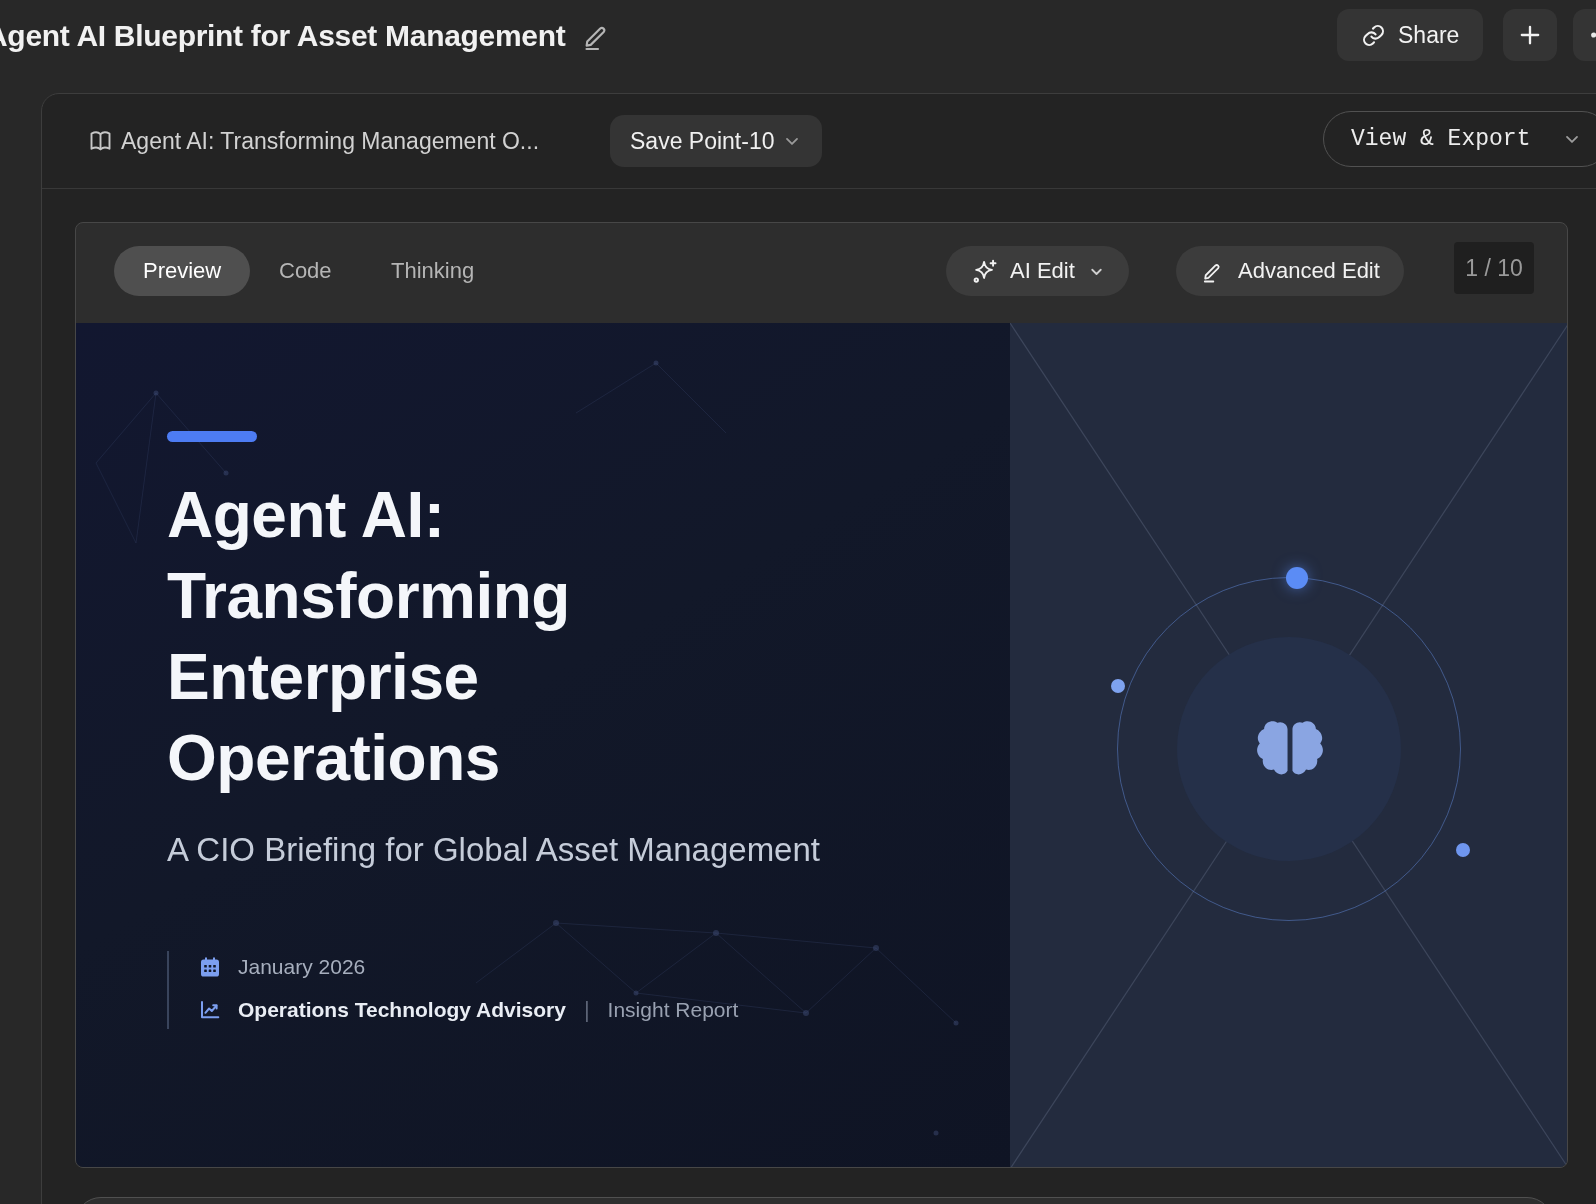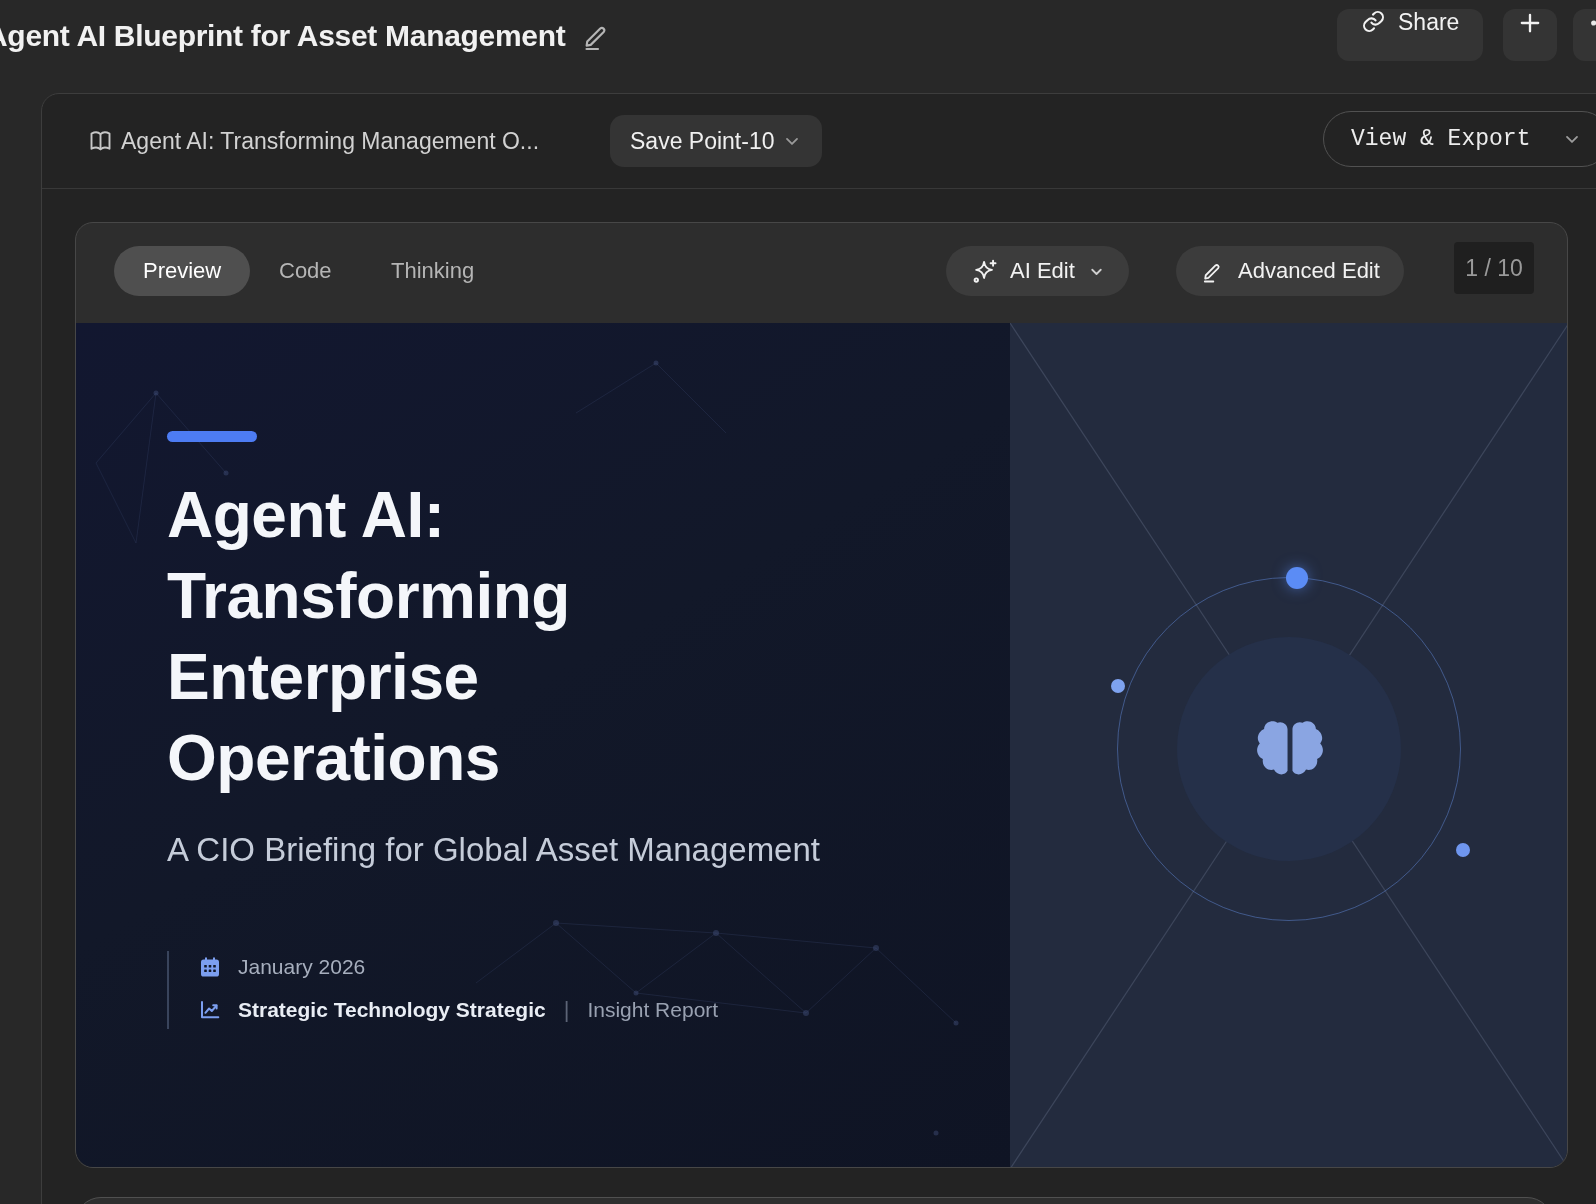--- a/index.html
+++ b/index.html
@@ -8,40 +8,40 @@
     position:relative; overflow:hidden;
     background:#282828;
     font-family:"Liberation Sans", sans-serif;
     -webkit-font-smoothing:antialiased;
   }
 
   
   .app-title-row { position:absolute; left:-14px; top:0; height:72px; display:flex; align-items:center; gap:16px; }
   .app-title { font-size:30px; font-weight:700; color:#f1f1f1; letter-spacing:-.3px; white-space:nowrap; }
   .topbtn { position:absolute; top:9px; height:52px; background:#343434; border-radius:12px;
-            display:flex; align-items:flex-start; justify-content:center; gap:12px; color:#f2f2f2;
+            display:flex; align-items:center; justify-content:center; gap:12px; color:#f2f2f2;
             font-size:23px; cursor:pointer; }
   .share-btn { left:1337px; padding:0 24px; }
   .add-btn   { left:1503px; width:54px; }
   .more-btn  { left:1573px; width:60px; }
 
   
   .doc-card { position:absolute; left:41px; top:93px; right:-24px; bottom:-24px;
               background:#232323; border:1px solid #3d3d3d; border-radius:18px; }
   .doc-header { position:absolute; left:0; top:0; right:0; height:95px; border-bottom:1px solid #383838; }
   .book-icon { position:absolute; left:45px; top:34px; }
   .doc-title { position:absolute; left:79px; top:0; line-height:95px; font-size:23px; color:#d2d2d2; white-space:nowrap; }
   .savepoint-btn { position:absolute; left:568px; top:21px; height:52px; background:#343434; border-radius:14px;
                    display:flex; align-items:center; gap:8px; padding:0 20px; font-size:23px; color:#f0f0f0; cursor:pointer; }
   .viewexport-btn { position:absolute; left:1281px; top:17px; height:56px; border:1.5px solid #515151; border-radius:28px;
                     display:flex; align-items:center; gap:32px; padding:0 27px; font-size:23px; color:#ececec; cursor:pointer;font-family:Liberation Mono, monospace; }
 
   
   .preview-card { position:absolute; left:75px; top:222px; width:1493px; height:946px;
-                  background:#2d2d2d; border:1px solid #474747; border-radius:18px; overflow:hidden; }
+                  background:#2d2d2d; border:1px solid #474747; border-radius:8px; overflow:hidden; }
   .tab-pill { position:absolute; top:23px; height:50px; border-radius:25px; display:flex; align-items:center;
               padding:0 29px; font-size:22px; cursor:pointer; }
   .tab-active { background:#4f4f4f; color:#ffffff; }
   .tab-plain { position:absolute; top:23px; line-height:50px; font-size:22px; color:#b5b5b5; cursor:pointer; }
   .tool-pill { position:absolute; top:23px; height:50px; border-radius:25px; background:#3c3c3c; color:#f2f2f2;
                display:flex; align-items:center; gap:13px; padding:0 24px; font-size:22px; cursor:pointer; }
   .page-indicator { position:absolute; left:1378px; top:19px; width:80px; height:52px; background:#1f1f1f;
                     border-radius:4px; color:#9a9a9a; font-size:23px; display:flex; align-items:center; justify-content:center; }
 
   
@@ -250,21 +250,21 @@
           <span>January 2026</span>
         </div>
         <div class="meta-row">
           <span>
             <svg width="24" height="24" viewBox="0 0 24 24" fill="none" stroke="#7c9ff0" stroke-width="2" stroke-linecap="round" stroke-linejoin="round">
               <path d="M4 4v15.3h16.3"></path>
               <path d="M7.4 14.8l3.7-4.3 2.7 2.5 4.6-5.3"></path>
               <path d="M15.2 7.2h3.4v3.4"></path>
             </svg>
           </span>
-          <span class="meta-strong">Strategic Technology Strategic</span>
+          <span class="meta-strong">Operations Technology Advisory</span>
           <span class="meta-sep">|</span>
           <span class="meta-dim">Insight Report</span>
         </div>
       </div>
     </div>
 
     <div class="slide-right">
       <svg class="diag-lines" width="559" height="846" viewBox="0 0 559 846">
         <g stroke="#97a4c2" stroke-width="1.2" opacity="0.22">
           <line x1="0" y1="0" x2="559" y2="846"></line>

